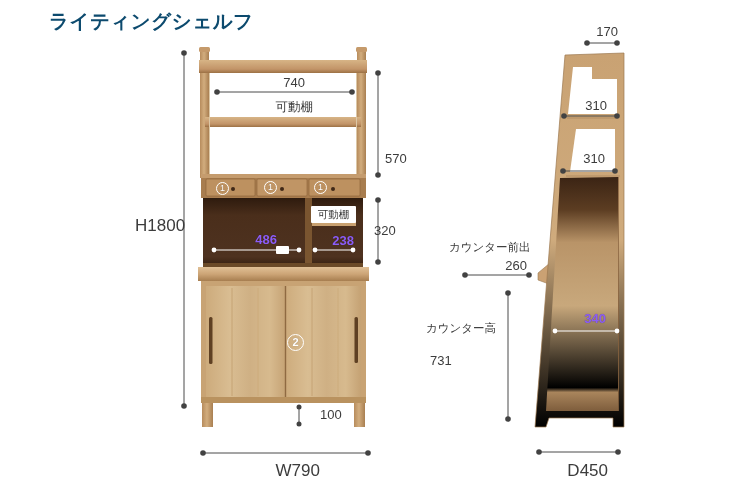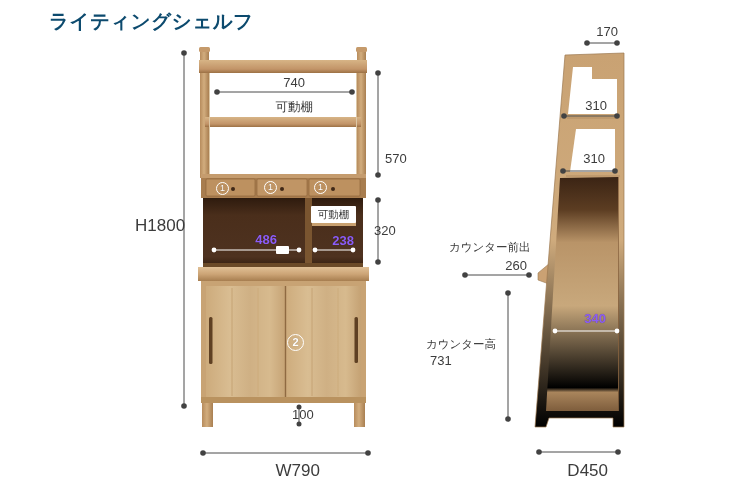--- a/index.html
+++ b/index.html
@@ -232,30 +232,30 @@
   <div class="page-title">ライティングシェルフ</div>
 
   <div class="dim small" style="left:135px;top:216px;">H1800</div>
   <div class="dim center" style="left:263px;top:76px;width:42px;">740</div>
   <div class="dim jp center" style="left:251px;top:100px;width:62px;font-size:12.5px;">可動棚</div>
   <div class="dim" style="left:385px;top:116px;margin-top:36px;">570</div>
   <div class="dim" style="left:362px;top:224px;margin-left:12px;">320</div>
   <div class="dim white center" style="left:237px;top:233px;width:40px;">486</div>
   <div class="dim white center" style="left:314px;top:234px;width:40px;">238</div>
   <div class="shelf-tag" style="left:311px;top:206px;width:45px;height:17px;">可動棚</div>
-  <div class="dim" style="left:292px;top:408px;">100</div>
+  <div class="dim" style="left:320px;top:408px;">100</div>
   <div class="dim small center" style="left:260px;top:461px;width:60px;">W790</div>
 
   <span class="marker m1" style="left:216px;top:182px;">1</span>
   <span class="marker m1" style="left:264px;top:181px;">1</span>
   <span class="marker m1" style="left:314px;top:181px;">1</span>
   <span class="marker m2" style="left:287px;top:334px;">2</span>
 
   <div class="dim center" style="left:587px;top:25px;width:31px;">170</div>
   <div class="dim center" style="left:576px;top:99px;width:31px;">310</div>
   <div class="dim center" style="left:574px;top:152px;width:31px;">310</div>
   <div class="dim jp right" style="left:449px;top:241px;width:89px;">カウンター前出</div>
   <div class="dim center" style="left:467px;top:259px;width:60px;">260</div>
-  <div class="dim jp right" style="left:426px;top:338px;width:74px;">カウンター高</div>
+  <div class="dim jp right" style="left:426px;top:322px;width:74px;">カウンター高</div>
   <div class="dim right" style="left:430px;top:354px;width:70px;">731</div>
   <div class="dim white center" style="left:566px;top:312px;width:40px;">340</div>
   <div class="dim small center" style="left:548px;top:461px;width:60px;">D450</div>
 </div>
 
 </body></html>

